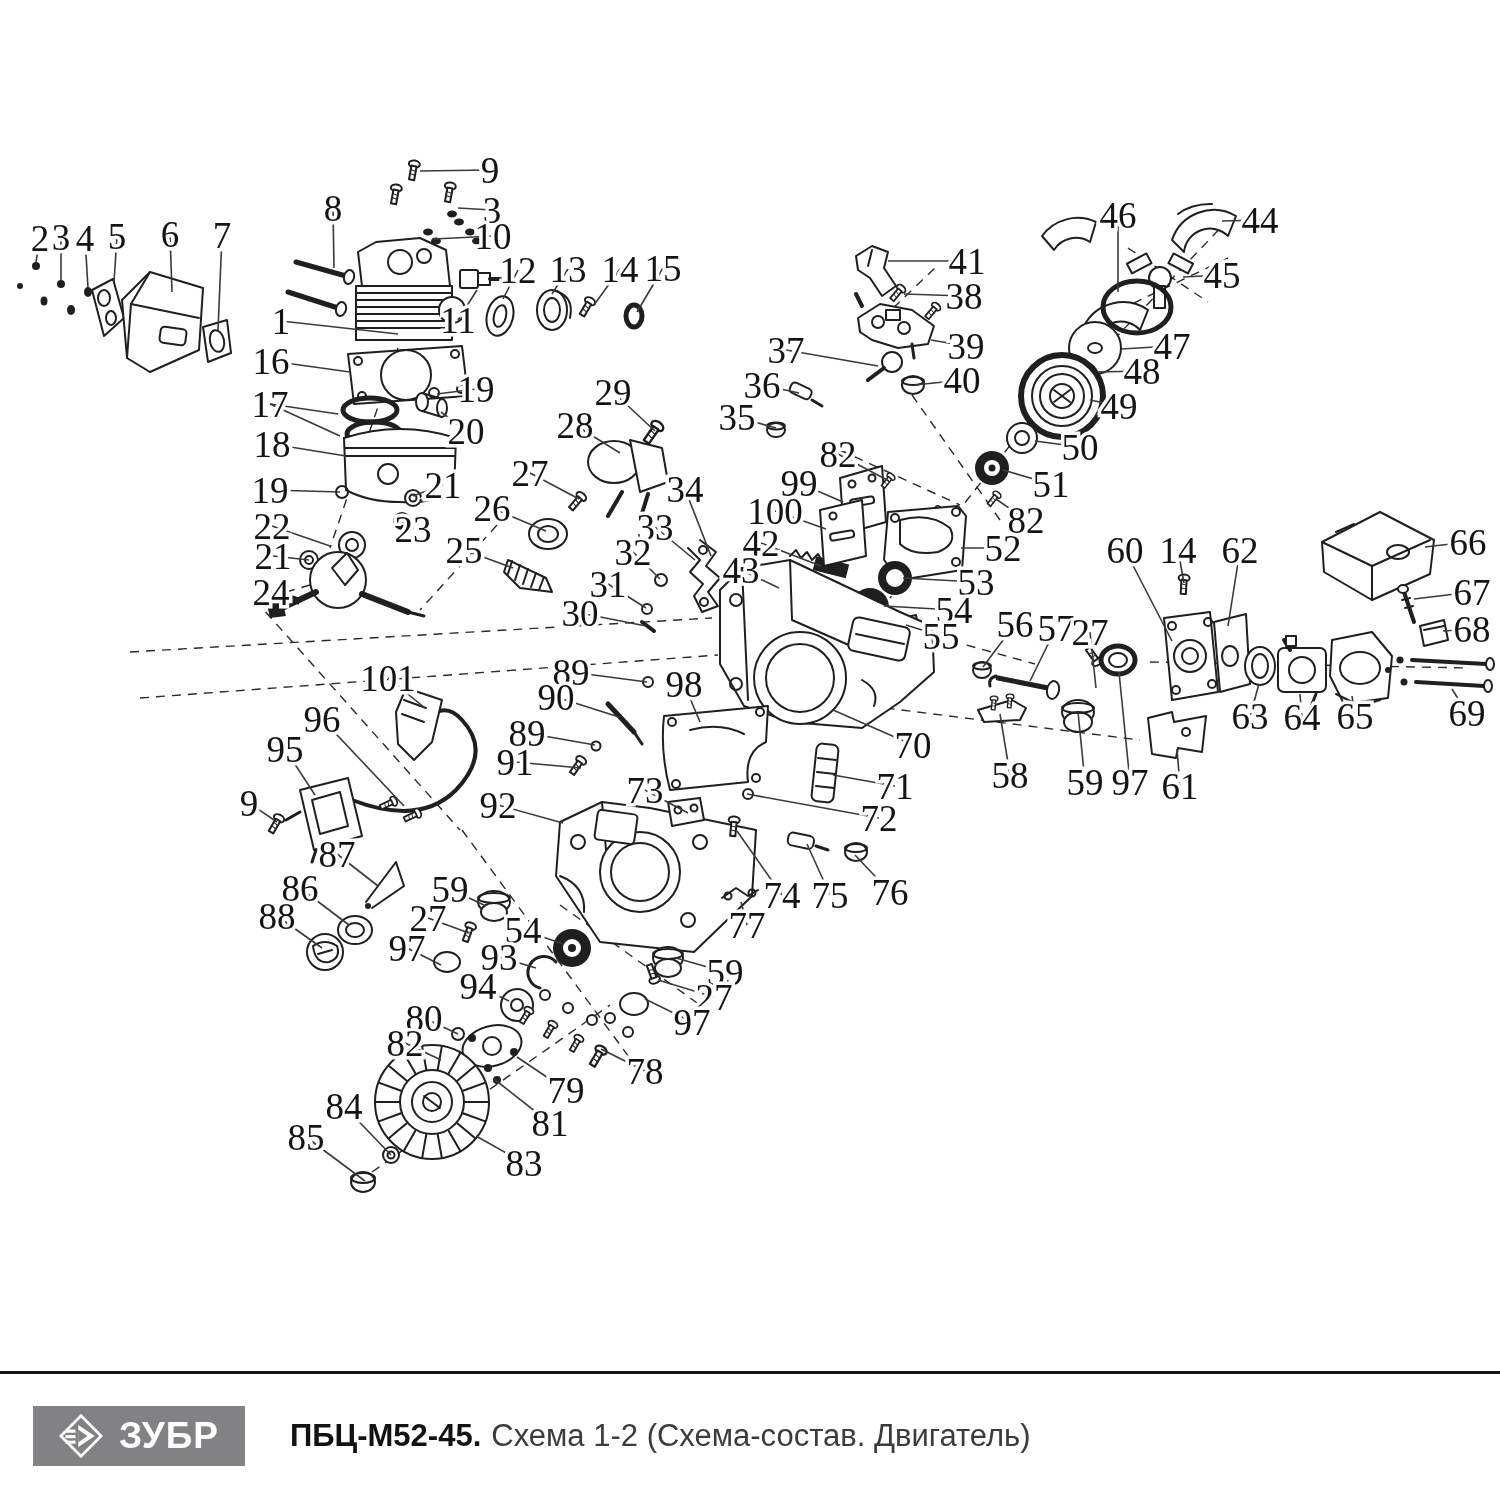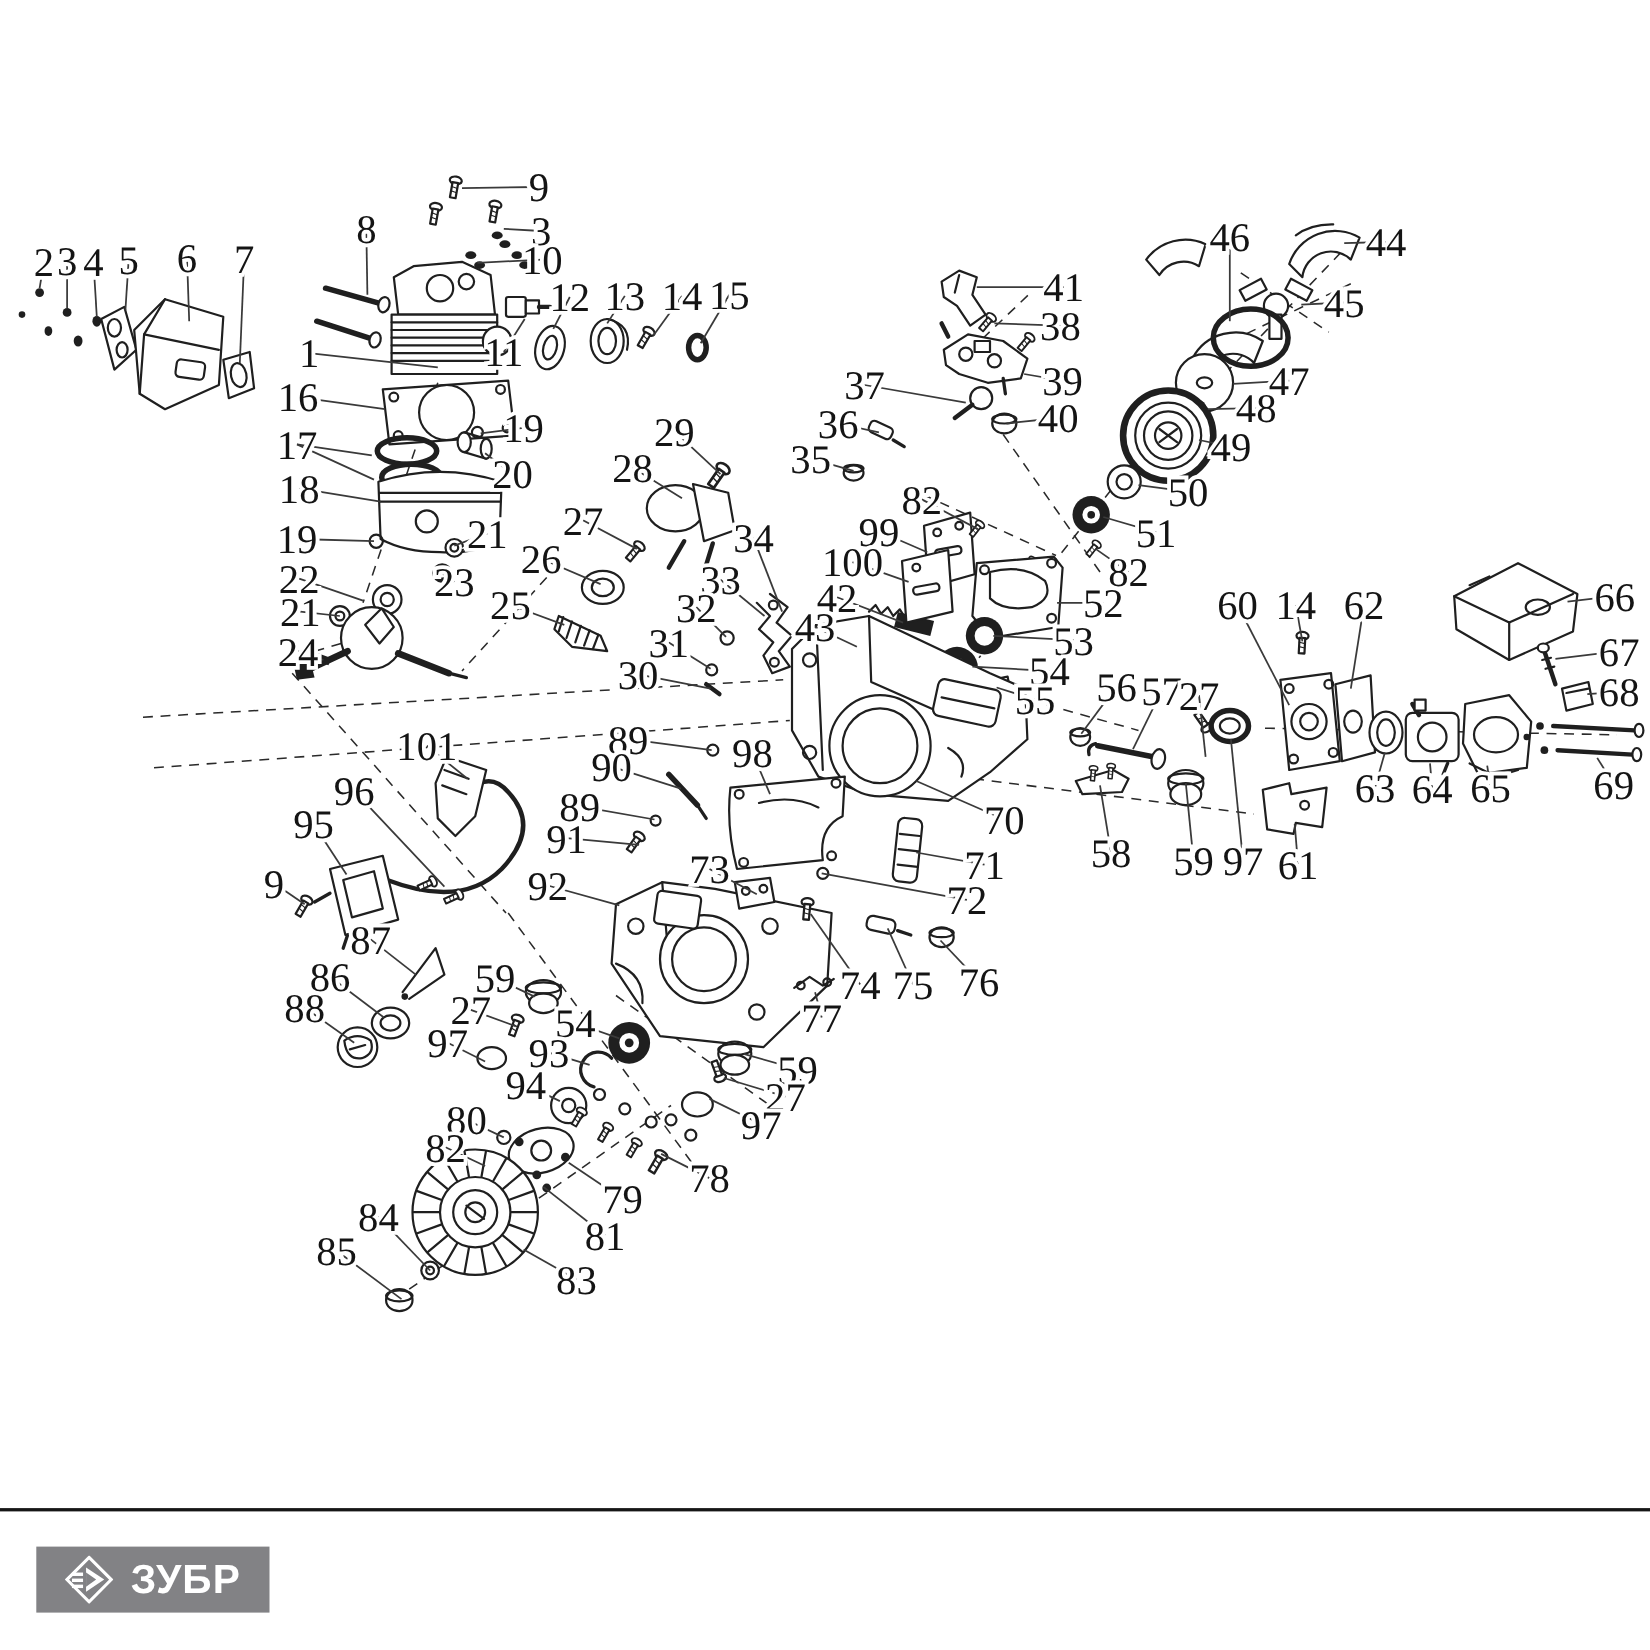--- a/index.html
+++ b/index.html
@@ -825,15 +825,19 @@
     <svg width="44" height="44" viewBox="0 0 48 48">
       <polygon points="24,2 46,24 24,46 2,24" fill="none" stroke="#ffffff" stroke-width="3"></polygon>
       <rect x="7" y="17" width="11" height="3.4" fill="#ffffff"></rect>
       <rect x="7" y="23" width="11" height="3.4" fill="#ffffff"></rect>
       <rect x="7" y="29" width="11" height="3.4" fill="#ffffff"></rect>
       <polygon points="21,12 39,24 21,36" fill="#ffffff"></polygon>
       <polygon points="21,17 31,24 21,31" fill="#828285"></polygon>
     </svg>
     <span id="logo-text">ЗУБР</span>
   </div>
+  <div id="title-line">
+    <span id="model-code">ПБЦ-М52-45.</span>
+    <span id="schema-subtitle">Схема 1-2 (Схема-состав. Двигатель)</span>
+  </div>
 </div>
 
 </div>
 
 </body></html>

